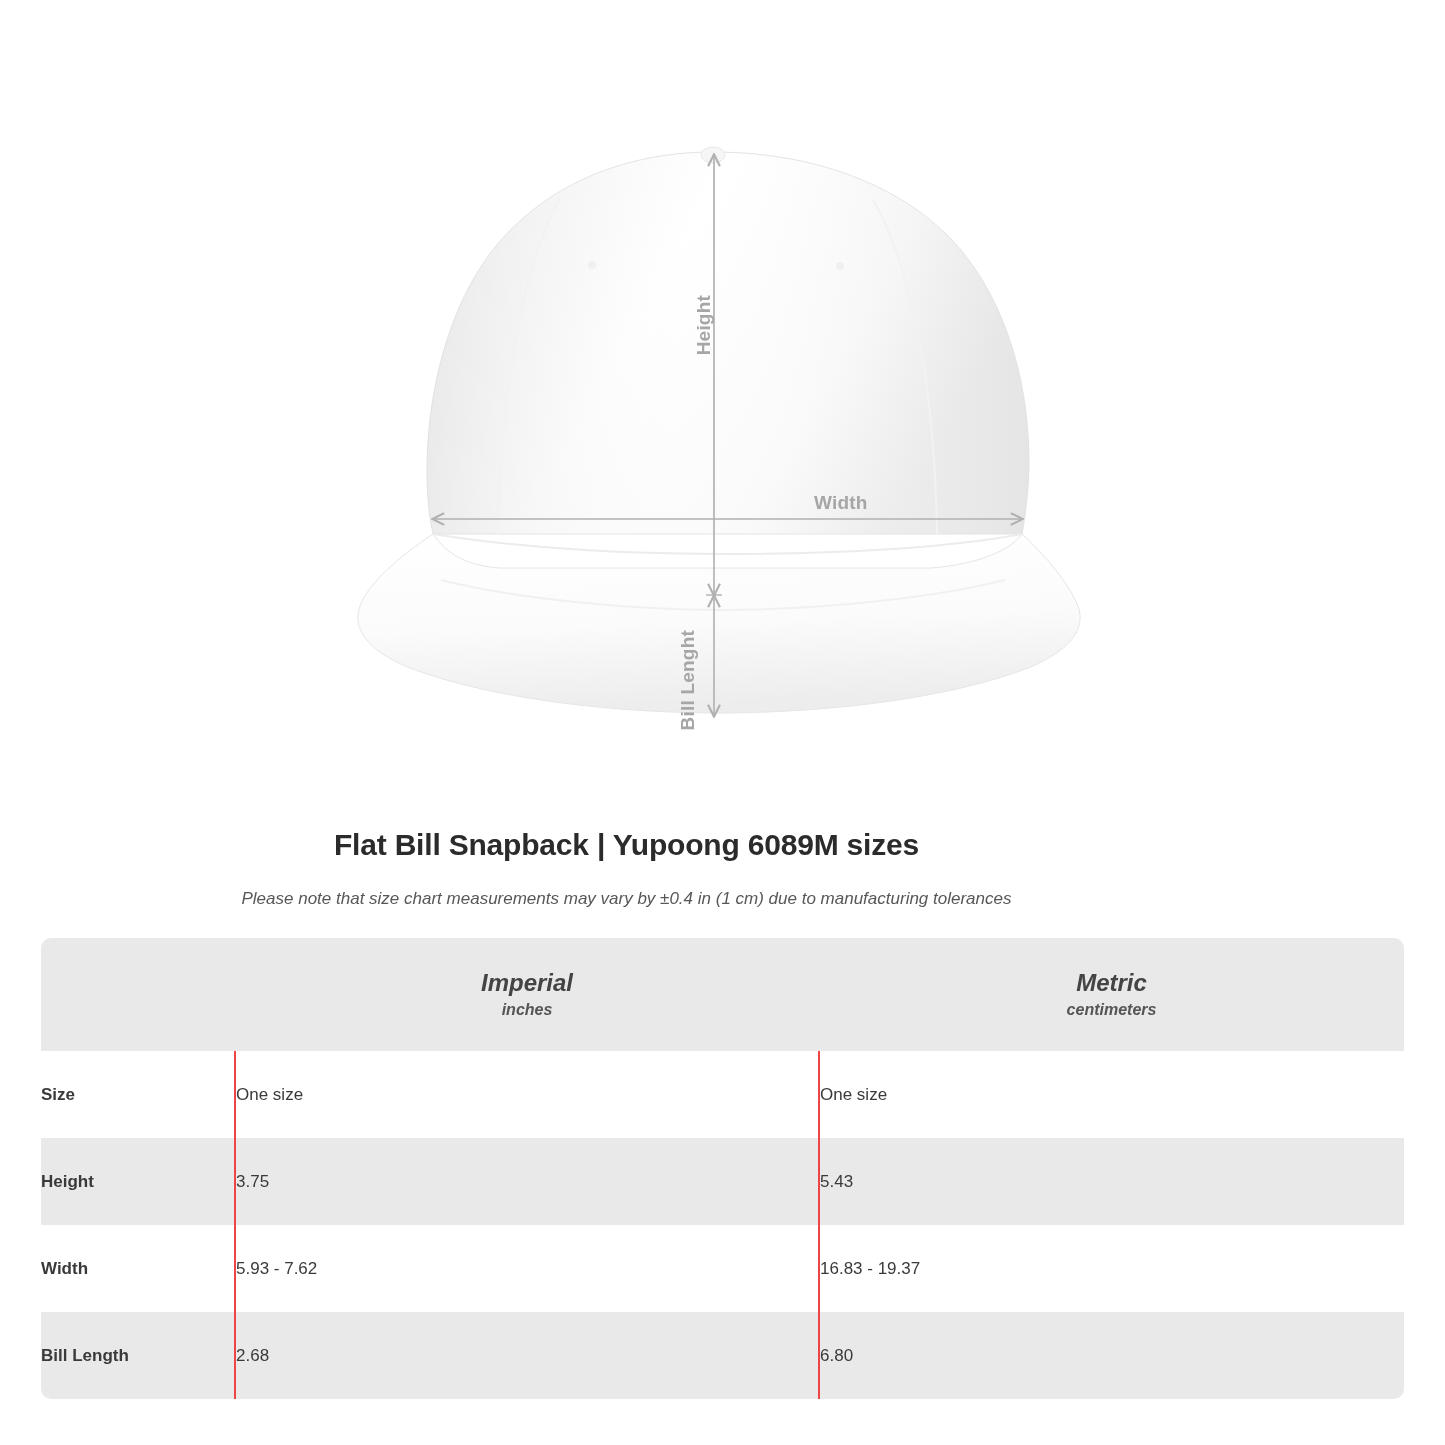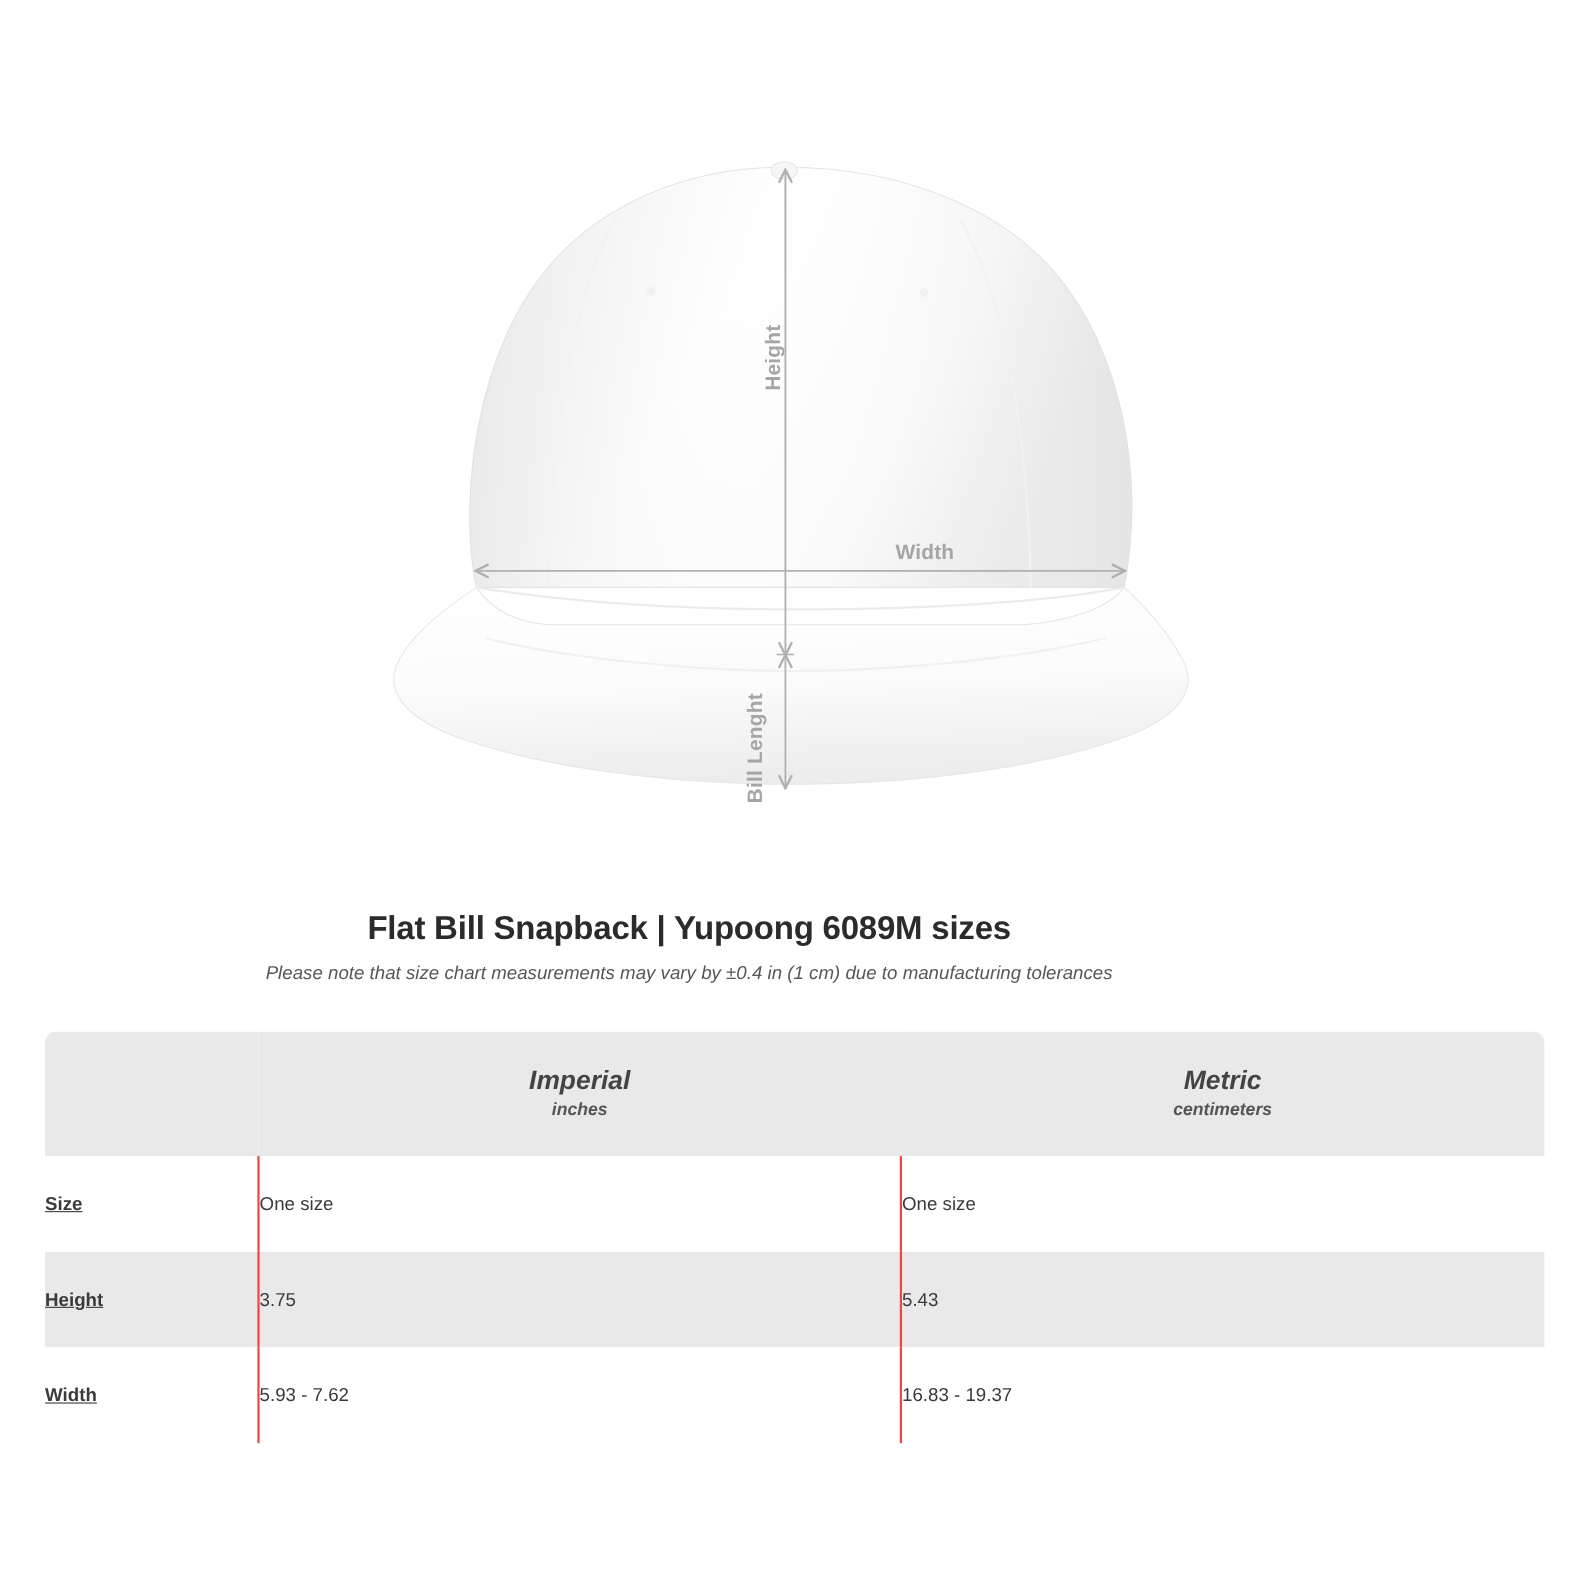--- a/index.html
+++ b/index.html
@@ -73,21 +73,21 @@
     text-align: center;
   }
   .chart-title {
     font-size: 30px;
     font-weight: bold;
     color: #2b2b2b;
     margin: 0;
     letter-spacing: -0.2px;
   }
   .chart-note {
-    margin-top: 13px;
+    margin-top: 27px;
     font-size: 17px;
     font-style: italic;
     color: #575757;
   }
 
   
   .table-wrap {
     position: absolute;
     left: 41px;
     top: 938px;
@@ -140,21 +140,20 @@
     border-left: 2px solid #ef4444;
     border-right: 1px solid #ffffff;
   }
   tbody tr.odd td { background: #ffffff; }
   tbody tr.even td { background: #e9e9e9; }
   tbody td.row-label {
     font-weight: bold;
     color: #3a3a3a;
     font-size: 17px;
     border-left: none;
-    text-decoration: underline;
   }
   tbody tr:last-child td:first-child {
     border-bottom-left-radius: 10px;
   }
   tbody tr:last-child td:last-child {
     border-bottom-right-radius: 10px;
     border-right: none;
   }
   tbody td:last-child { border-right: none; }
 </style>
@@ -284,17 +283,22 @@
         <tr class="even">
           <td class="row-label">Height</td>
           <td>3.75</td>
           <td>5.43</td>
         </tr>
         <tr class="odd">
           <td class="row-label">Width</td>
           <td>5.93 - 7.62</td>
           <td>16.83 - 19.37</td>
         </tr>
+        <tr class="even">
+          <td class="row-label">Bill Length</td>
+          <td>2.68</td>
+          <td>6.80</td>
+        </tr>
       </tbody>
     </table>
   </div>
 
 </div>
 
 </body></html>

